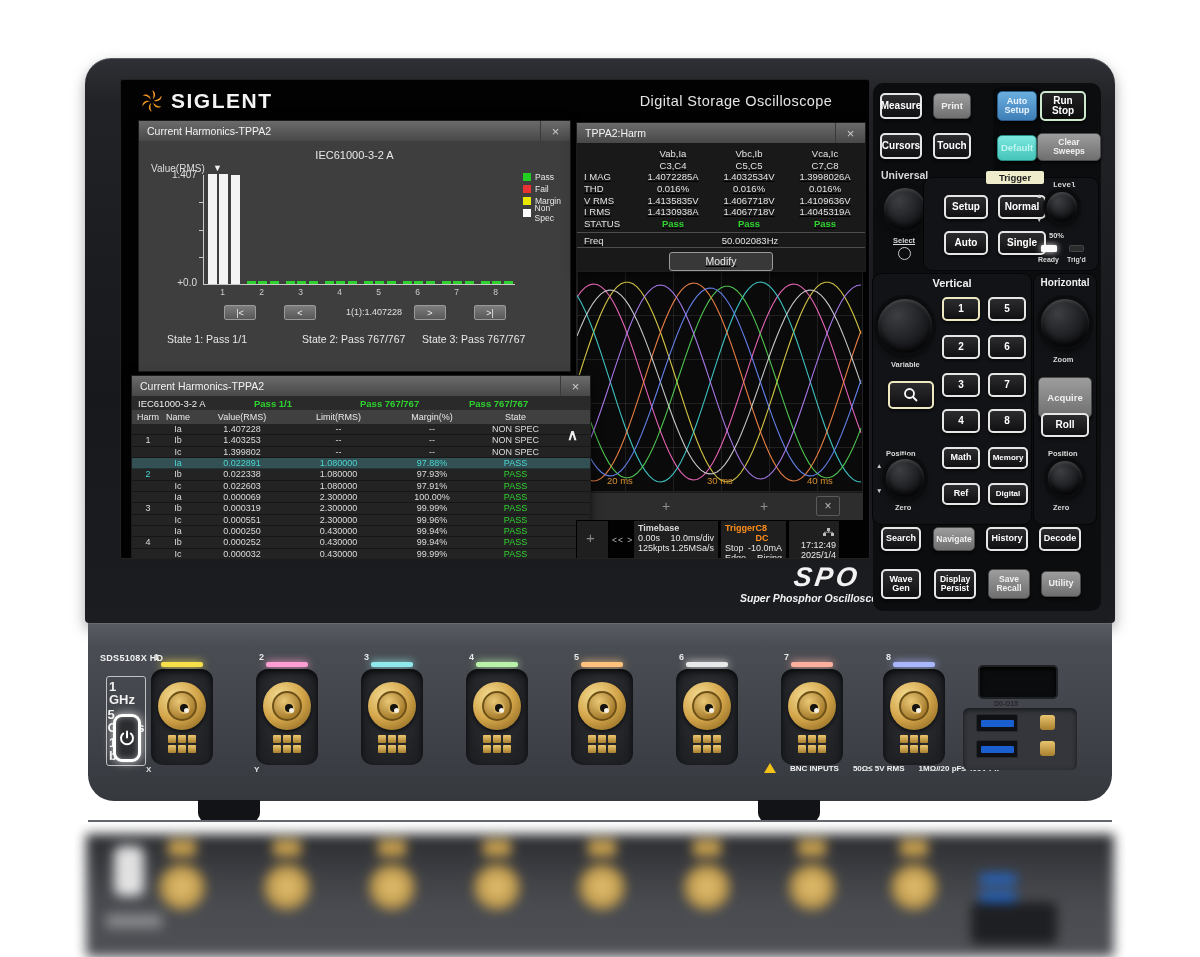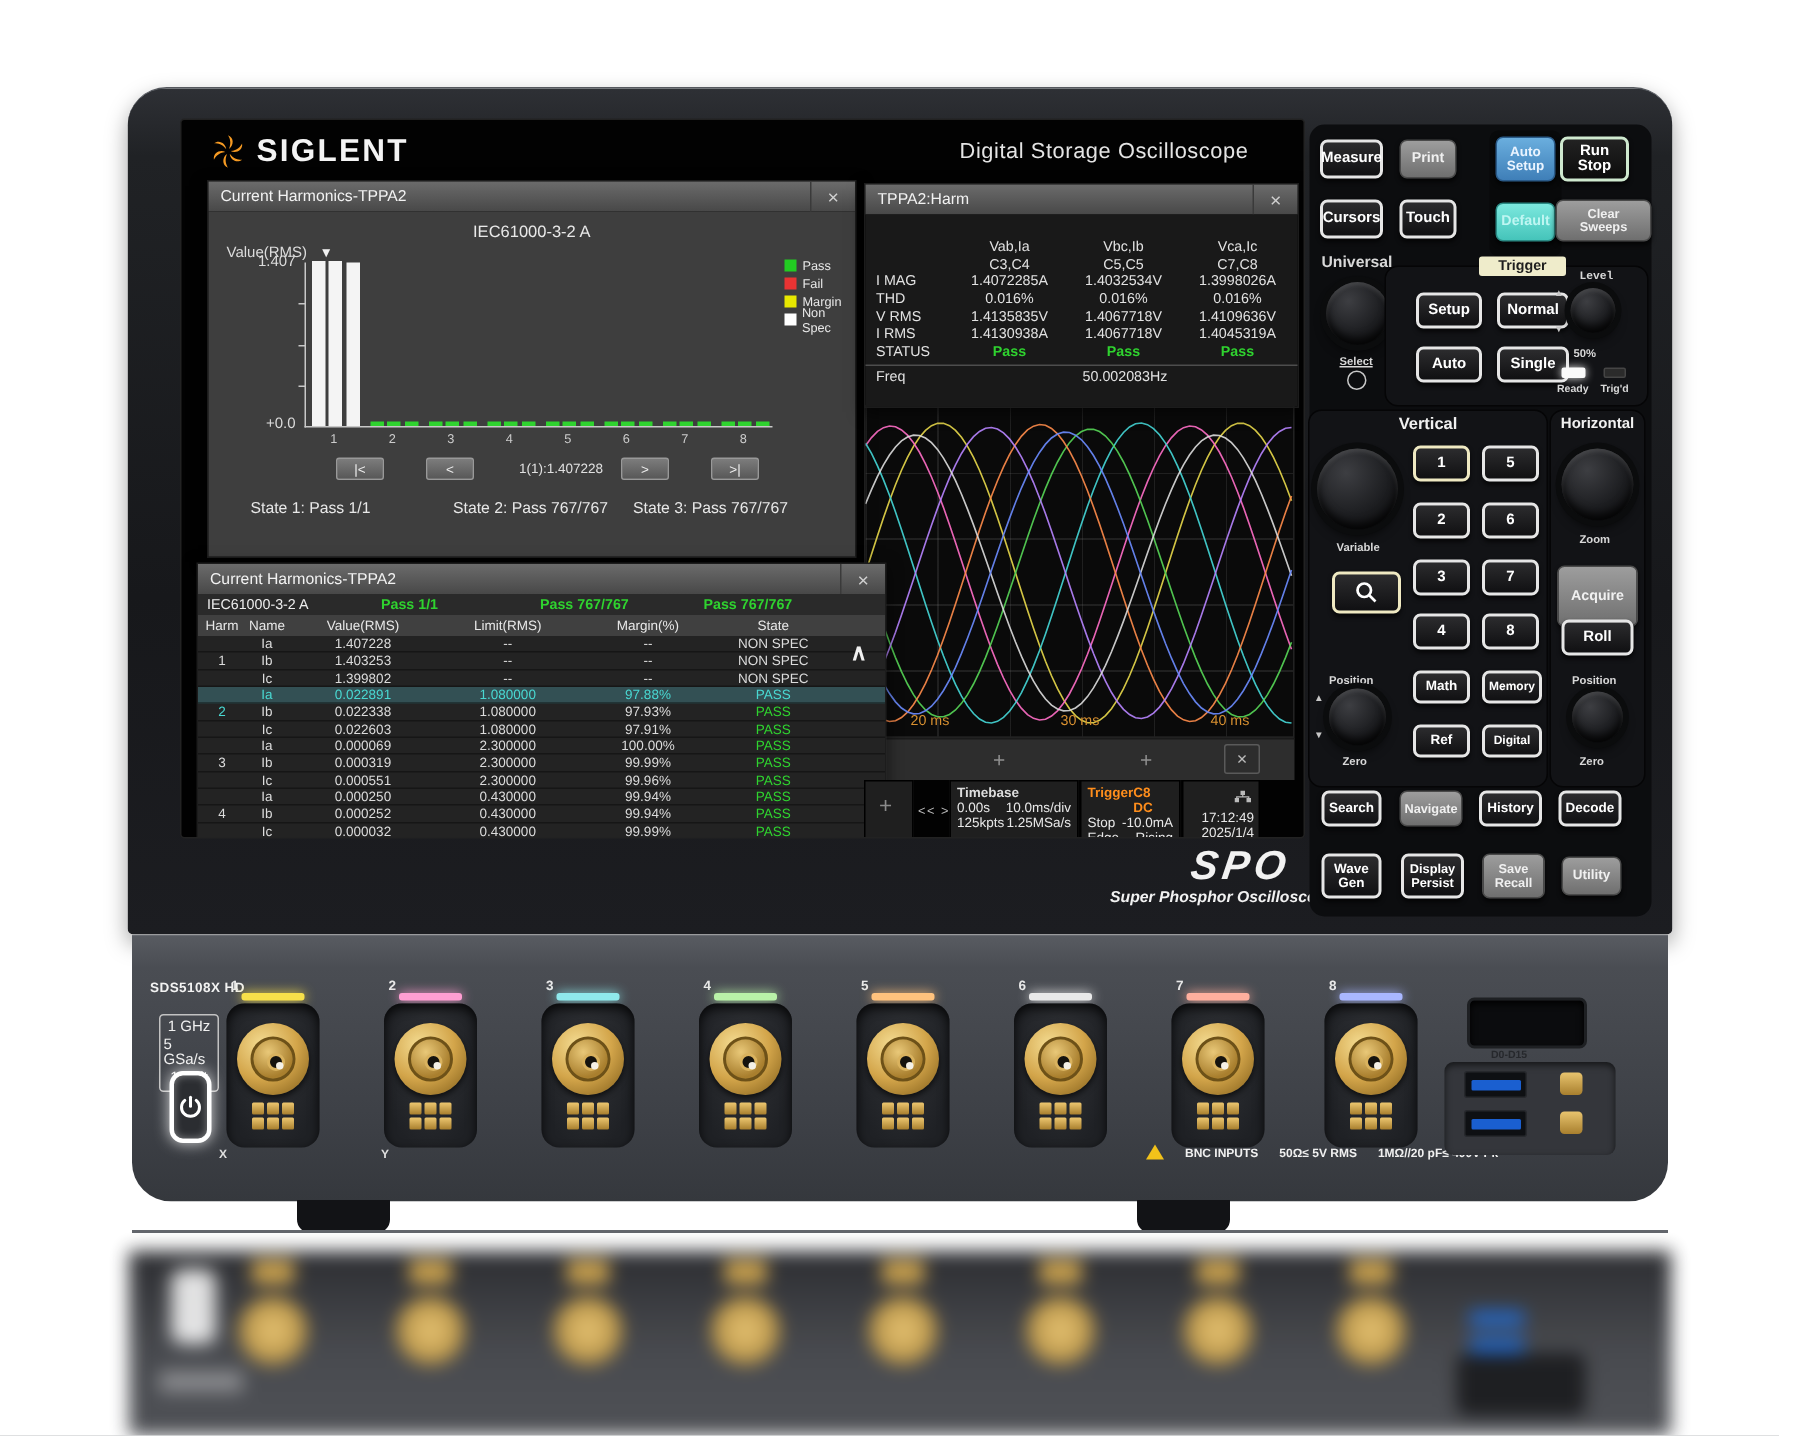--- a/index.html
+++ b/index.html
@@ -42,21 +42,21 @@
   .leg-row{display:flex;align-items:center;gap:4px;height:12px;}
   .leg-sw{width:8px;height:8px;}
   .leg-tx{color:#e8e8e8;font-size:8.5px;}
   .navbtn{position:absolute;width:32px;height:15px;background:linear-gradient(180deg,#7c7c7c,#585858);
     border:1px solid #999;border-radius:2px;color:#f0f0f0;font-size:9px;display:flex;
     align-items:center;justify-content:center;}
   .readout{position:absolute;color:#e0e0e0;font-size:9px;text-align:center;}
   .state-tx{position:absolute;color:#e8e8e8;font-size:10.5px;}
 
   
-  .harm-body{position:absolute;left:0;top:20px;right:0;bottom:0;background:#191919;padding-top:16px;}
+  .harm-body{position:absolute;left:0;top:20px;right:0;bottom:0;background:#191919;padding-top:5px;text-decoration:underline;}
   .hrow{display:flex;height:11.6px;align-items:center;font-size:9.5px;color:#e2e2e2;}
   .hcell0{width:58px;padding-left:7px;}
   .hcellv{width:76px;text-align:center;}
   .hgreen{color:#2fd32f;font-weight:bold;}
   .freq-row{display:flex;height:15px;align-items:center;border-top:1px solid #4d4d4d;
     margin-top:3px;font-size:9.5px;color:#e2e2e2;}
   .modify-strip{height:27px;border-top:1px solid #4d4d4d;display:flex;align-items:center;justify-content:center;}
   .modify-btn{width:104px;height:19px;border:1px solid #9a9a9a;border-radius:3px;background:#383838;
     color:#e8e8e8;font-size:10.5px;display:flex;align-items:center;justify-content:center;}
 
@@ -129,21 +129,21 @@
   .bnc-in{position:absolute;left:9px;top:9px;width:12px;height:12px;border-radius:50%;
     background:#15130e;border:2px solid #d9b25e;}
   .bnc-pin{position:absolute;left:3.5px;top:3.5px;width:5px;height:5px;border-radius:50%;background:#f4f0e6;}
   .pin-grid{position:absolute;left:17px;top:66px;width:30px;height:22px;display:grid;
     grid-template-columns:repeat(3,8px);grid-auto-rows:8px;gap:2px;}
   .pin-grid div{background:linear-gradient(180deg,#edc770,#a87f2e);border-radius:1px;}
   .ch-num{position:absolute;color:#e8e8e8;font-size:9px;font-weight:bold;}
   .ch-led{position:absolute;height:5px;width:42px;border-radius:2px;}
   .specs-box{position:absolute;border:1px solid #c2c2c2;border-radius:3px;padding:3px 2px;
     display:flex;flex-direction:column;gap:2px;align-items:center;}
-  .specs-box span{color:#f0f0f0;font-size:10px;font-weight:normal;line-height:1;}
+  .specs-box span{color:#f0f0f0;font-size:13px;font-weight:bold;line-height:1;}
   .power-btn{position:absolute;border:3px solid #fff;border-radius:9px;
     box-shadow:0 0 10px rgba(255,255,255,.8),inset 0 0 6px rgba(255,255,255,.4);
     display:flex;align-items:center;justify-content:center;background:#2b2d31;}
   .warn-tri{width:0;height:0;border-left:6px solid transparent;border-right:6px solid transparent;
     border-bottom:10px solid #f2c21a;}
   .fp-warn{position:absolute;display:flex;align-items:center;gap:14px;color:#f0f0f0;
     font-size:8px;font-weight:bold;}
   .digi-port{position:absolute;background:#0b0c0e;border-radius:5px;border:2px solid #1e2023;
     box-shadow:inset 0 2px 5px #000;}
   .usb-recess{position:absolute;background:#34363b;border-radius:6px;box-shadow:inset 0 2px 5px rgba(0,0,0,.6);}
@@ -332,20 +332,23 @@
             <div class="hrow">
               <span class="hcell0">STATUS</span>
               <span class="hcellv hgreen">Pass</span>
               <span class="hcellv hgreen">Pass</span>
               <span class="hcellv hgreen">Pass</span>
             </div>
             <div class="freq-row">
             <span class="hcell0">Freq</span>
             <span style="flex:1;text-align:center;">50.002083Hz</span>
           </div>
+          <div class="modify-strip">
+            <div class="modify-btn">Modify</div>
+          </div>
         </div>
       </div>
 
       <div class="win" style="left:10px;top:295px;width:460px;height:184px;">
         <div class="titlebar">
           <span>Current Harmonics-TPPA2</span>
           <span class="close-x">×</span>
         </div>
         <div class="sub-row">
           <span style="position:absolute;left:6px;color:#eee;">IEC61000-3-2 A</span>

